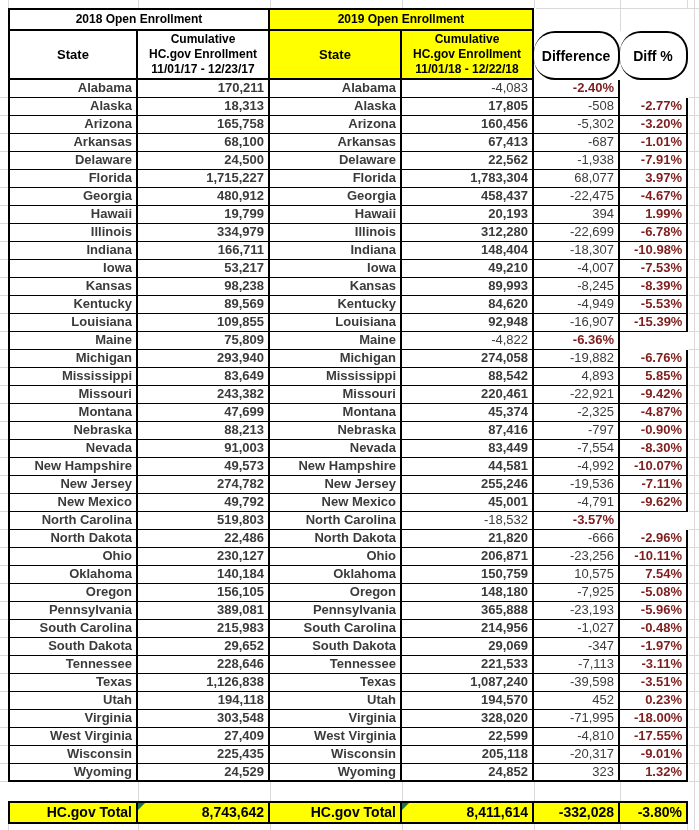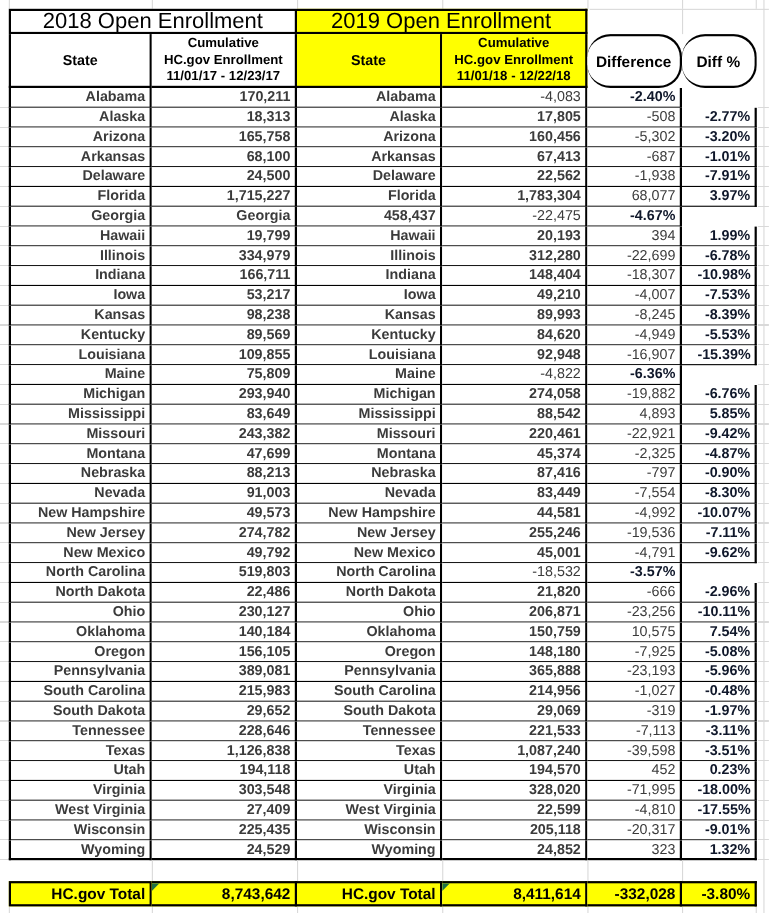--- a/index.html
+++ b/index.html
@@ -13,21 +13,21 @@
     box-sizing:border-box;border-right:2px solid #000;background:#fff;
     overflow:hidden;white-space:nowrap;
   }
   .first{border-left:2px solid #000;}
   .yellow{background:#FFFF00;}
 
   
   .title-row{height:23px;}
   .title-cell{
     grid-column:span 2;height:23px;border-top:2px solid #000;border-bottom:2px solid #000;
-    text-align:center;font-weight:normal;font-size:20px;line-height:19px;color:#000;
+    text-align:center;font-weight:bold;font-size:12px;line-height:19px;color:#000;
   }
   .title-empty{grid-column:span 2;border:none;background:transparent;}
 
   
   .hdr-row{height:49px;}
   .hdr{
     height:49px;border-bottom:2px solid #000;display:flex;flex-direction:column;
     align-items:center;justify-content:center;text-align:center;
     font-weight:bold;color:#000;
   }
@@ -36,21 +36,21 @@
   .hdr-big{font-size:14px;border-radius:21px;}
   .hdr-cum{font-size:12px;line-height:15px;}
 
   
   .data-row{height:18px;}
   .d{
     height:18px;border-bottom:1px solid #000;font-size:13px;line-height:16px;
     text-align:right;padding-right:4px;font-weight:bold;color:#3b3b3b;
   }
   .diff{font-weight:400;}
-  .pct{color:#0f172a;padding-left:14px;}
+  .pct{color:#7f1d1d;padding-left:14px;}
   #data-rows .data-row:last-child .d{border-bottom:2px solid #000;height:18px;line-height:15px;}
 
   
   .gap{position:relative;height:19px;}
   .gap .vgl{position:absolute;top:0;width:1px;height:19px;background:#D9D9D9;}
 
   
   .total-row{height:24px;}
   .tot{
     position:relative;height:23px;background:#FFFF00;
@@ -180,20 +180,21 @@
     <div class="cell first d">Florida</div>
     <div class="cell d">1,715,227</div>
     <div class="cell d">Florida</div>
     <div class="cell d">1,783,304</div>
     <div class="cell d diff">68,077</div>
     <div class="cell d pct">3.97%</div>
   </div>
 
   <div class="trow data-row">
     <div class="cell first d">Georgia</div>
+    <div class="cell d">480,912</div>
     <div class="cell d">Georgia</div>
     <div class="cell d">458,437</div>
     <div class="cell d diff">-22,475</div>
     <div class="cell d pct">-4.67%</div>
   </div>
 
   <div class="trow data-row">
     <div class="cell first d">Hawaii</div>
     <div class="cell d">19,799</div>
     <div class="cell d">Hawaii</div>
@@ -405,21 +406,21 @@
     <div class="cell d">214,956</div>
     <div class="cell d diff">-1,027</div>
     <div class="cell d pct">-0.48%</div>
   </div>
 
   <div class="trow data-row">
     <div class="cell first d">South Dakota</div>
     <div class="cell d">29,652</div>
     <div class="cell d">South Dakota</div>
     <div class="cell d">29,069</div>
-    <div class="cell d diff">-319</div>
+    <div class="cell d diff">-347</div>
     <div class="cell d pct">-1.97%</div>
   </div>
 
   <div class="trow data-row">
     <div class="cell first d">Tennessee</div>
     <div class="cell d">228,646</div>
     <div class="cell d">Tennessee</div>
     <div class="cell d">221,533</div>
     <div class="cell d diff">-7,113</div>
     <div class="cell d pct">-3.11%</div>

